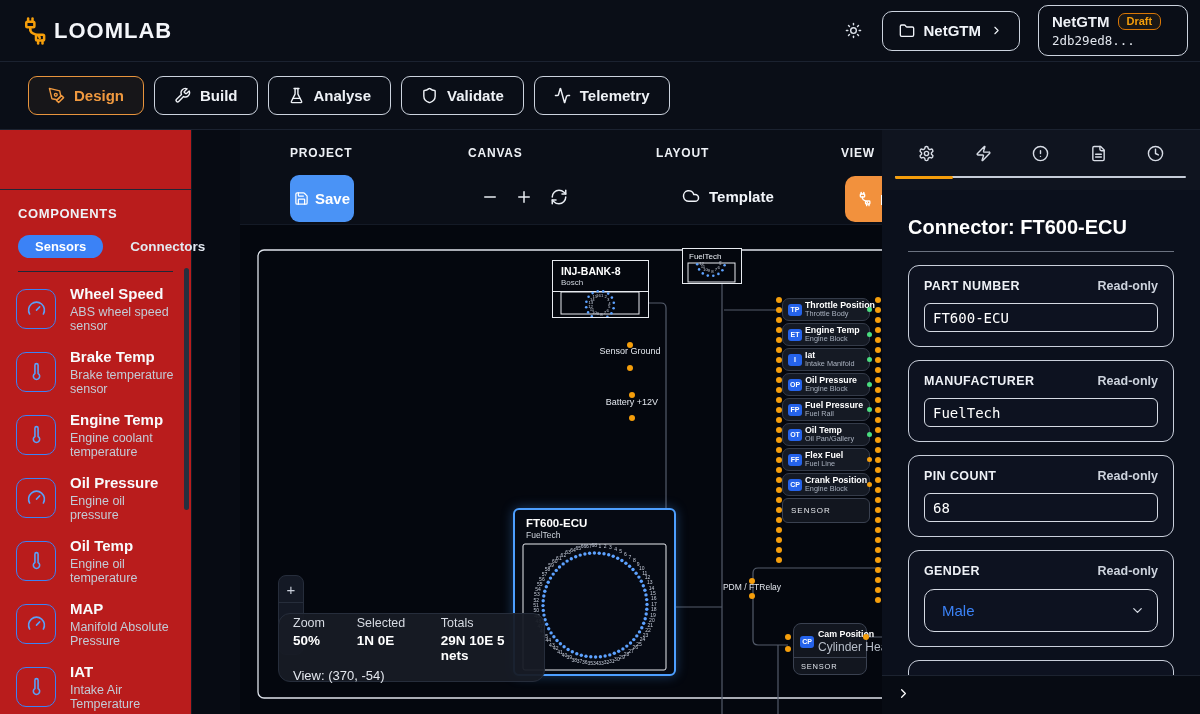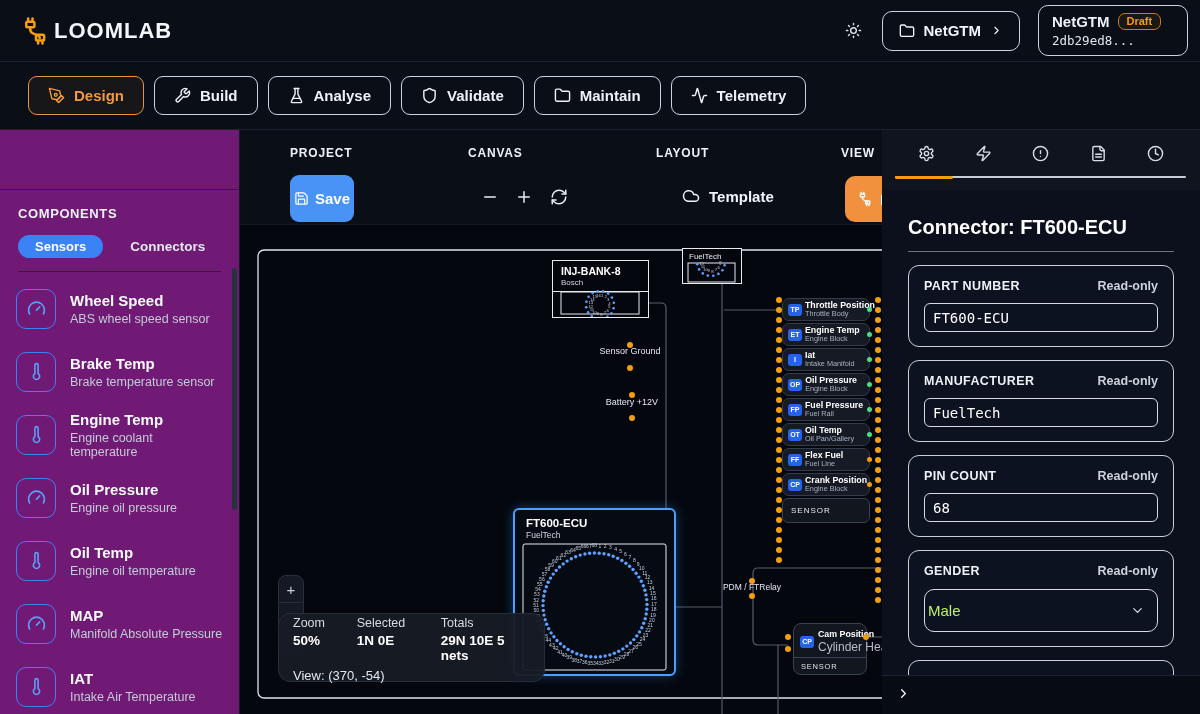--- a/index.html
+++ b/index.html
@@ -29,21 +29,21 @@
 
   
   .nav { position:absolute; left:0; top:62px; width:1200px; height:68px; background:#0a0e17;
     border-bottom:1px solid #1b2230; display:flex; align-items:center; padding-left:28px; gap:10px; z-index:19; }
   .tab { display:flex; align-items:center; gap:9px; border:1px solid #ccd3de; border-radius:9px;
     height:39px; padding:0 19px; font-size:15px; font-weight:700; color:#eef1f6; background:transparent; cursor:pointer; }
   .tab .icon { width:17px; height:17px; }
   .tab.active { border-color:#e8943d; color:#f0993f; background:rgba(232,148,61,.06); }
 
   
-  .sidebar { position:absolute; left:0; top:130px; width:240px; height:584px; background:#701a75;
+  .sidebar { position:absolute; left:0; top:130px; width:192px; height:584px; background:#b91c1c;
     border-right:1px solid #141a26; z-index:5; }
   .side-gap { height:60px; border-bottom:1px solid #1f2737; }
   .side-head { padding:16px 18px 0; }
   .side-title { font-size:13px; font-weight:800; letter-spacing:.6px; }
   .side-tabs { display:flex; align-items:center; margin-top:14px; }
   .pill { background:#3b82f6; color:#fff; border:none; border-radius:999px; padding:4px 17px;
     font-size:13px; font-weight:700; cursor:pointer; }
   .side-tab2 { font-size:13.5px; font-weight:700; color:#e2e8f0; margin-left:27px; cursor:pointer; background:none; border:none; }
   .side-div { border-bottom:1px solid #1f2737; margin-top:13px; }
   .comp-list { padding-top:5px; }
@@ -135,21 +135,21 @@
   .pbody { padding:26px 26px 0; }
   .ptitle { font-size:20px; font-weight:800; color:#fff; padding-bottom:12px; border-bottom:1px solid #6b7280; }
   .pcard { border:1px solid #c9cfdb; border-radius:11px; background:#0d1220; padding:13px 15px 14px; margin-top:13px; }
   .pcard-hd { display:flex; justify-content:space-between; align-items:center; }
   .plabel { font-size:12.5px; font-weight:800; letter-spacing:.4px; color:#eef1f6; }
   .pmode { font-size:12.5px; font-weight:600; color:#cdd3dd; }
   .pinput { width:100%; margin-top:10px; height:29px; background:transparent; border:1.5px solid #d5dae3;
     border-radius:6px; color:#fff; font-size:14px; padding:0 8px; }
   .pselwrap { position:relative; margin-top:11px; }
   .pselect { width:100%; height:43px; background:transparent; border:1.5px solid #d5dae3; border-radius:10px;
-    color:#bef264; font-size:15px; padding:0 3px; -webkit-appearance:none; appearance:none; }
+    color:#3b82f6; font-size:15px; padding:0 17px; -webkit-appearance:none; appearance:none; }
   .pselwrap .icon { position:absolute; right:13px; top:14px; width:15px; height:15px; color:#d5dae3; pointer-events:none; }
   .pfoot { position:absolute; left:0; bottom:0; width:318px; height:39px; background:#070b13; border-top:1px solid #1c2330; }
   .pfoot-btn { position:absolute; left:9px; top:7px; width:24px; height:24px; background:none; border:none; color:#fff; cursor:pointer; }
   .pfoot-btn .icon { width:15px; height:15px; }
 </style>
 </head>
 <body>
 
 <div class="header">
   <span class="icon logo-ic">
@@ -230,28 +230,20 @@
       </span>
       <span>Analyse</span>
     </button>
     <button class="tab">
       <span class="icon">
         <svg viewBox="0 0 24 24" fill="none" stroke="currentColor" stroke-width="2" stroke-linecap="round" stroke-linejoin="round">
           <path d="M20 13c0 5-3.5 7.5-7.66 8.95a1 1 0 0 1-.67-.01C7.5 20.5 4 18 4 13V6a1 1 0 0 1 1-1c2 0 4.5-1.2 6.24-2.72a1 1 0 0 1 1.52 0C14.51 3.81 17 5 19 5a1 1 0 0 1 1 1z"></path>
         </svg>
       </span>
       <span>Validate</span>
-    </button>
-    <button class="tab">
-      <span class="icon">
-        <svg viewBox="0 0 24 24" fill="none" stroke="currentColor" stroke-width="2" stroke-linecap="round" stroke-linejoin="round">
-          <path d="M20 20a2 2 0 0 0 2-2V8a2 2 0 0 0-2-2h-7.9a2 2 0 0 1-1.69-.9L9.6 3.9A2 2 0 0 0 7.93 3H4a2 2 0 0 0-2 2v13a2 2 0 0 0 2 2Z"></path>
-        </svg>
-      </span>
-      <span>Maintain</span>
     </button>
     <button class="tab">
       <span class="icon">
         <svg viewBox="0 0 24 24" fill="none" stroke="currentColor" stroke-width="2" stroke-linecap="round" stroke-linejoin="round">
           <path d="M22 12h-2.48a2 2 0 0 0-1.93 1.46l-2.35 8.36a.25.25 0 0 1-.48 0L9.24 2.18a.25.25 0 0 0-.48 0l-2.35 8.36A2 2 0 0 1 4.49 12H2"></path>
         </svg>
       </span>
       <span>Telemetry</span>
     </button>
   </div>

